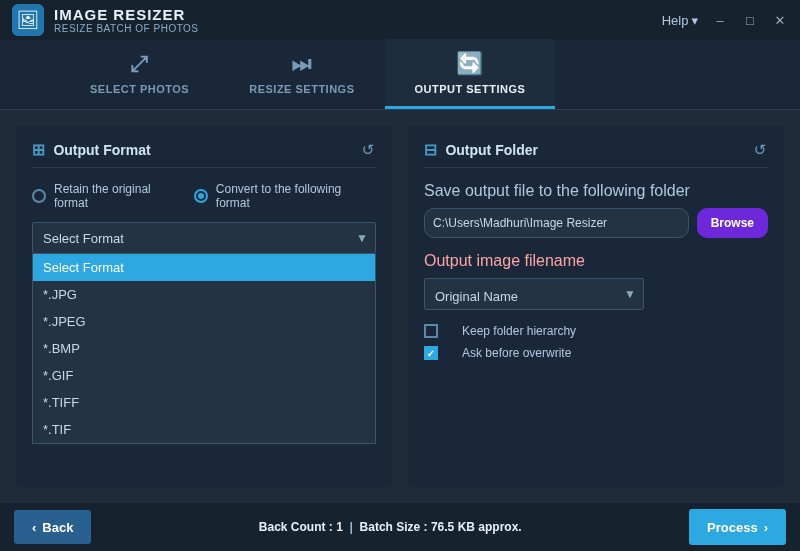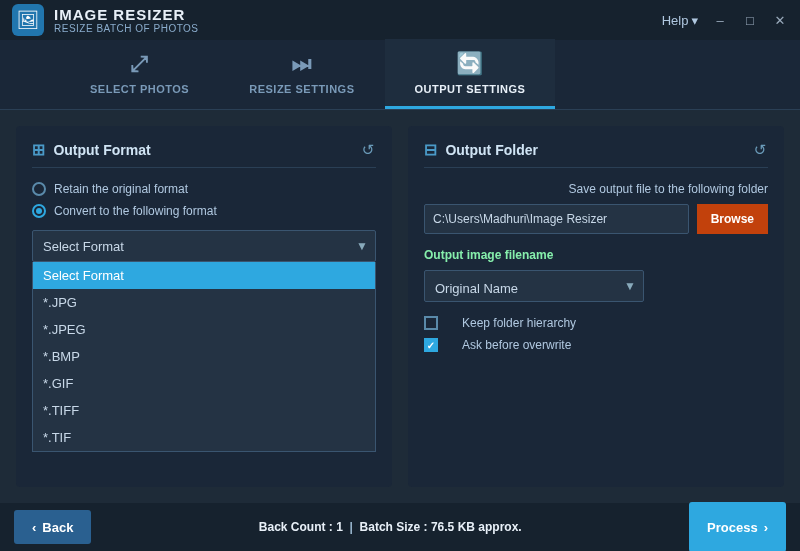--- a/index.html
+++ b/index.html
@@ -152,21 +152,21 @@
       color: #6a9ab8;
       font-size: 15px;
       display: flex;
       align-items: center;
       justify-content: center;
     }
 
     
     .radio-group {
       display: flex;
-      flex-direction: column;
+      flex-direction: row;
       gap: 8px;
       margin-bottom: 12px;
     }
     .radio-option {
       display: flex;
       align-items: center;
       gap: 8px;
       font-size: 12px;
       color: #b0c8e0;
       cursor: pointer;
@@ -235,56 +235,54 @@
       cursor: pointer;
       color: #c8d8e8;
     }
     .dropdown-item.selected {
       background: #2ea8e0;
       color: #fff;
     }
 
     
     .folder-label {
-      font-size: 12px;
+      font-size: 16px;
       color: #b0c8e0;
       margin-bottom: 8px;
-      text-align: right;
     }
     .folder-input-row {
       display: flex;
       gap: 8px;
       margin-bottom: 14px;
     }
     .folder-input {
       flex: 1;
       background: #243344;
       border: 1px solid #3a5570;
       color: #c8d8e8;
       font-size: 12px;
       padding: 5px 8px;
       height: 30px;
-      border-radius: 2px;
+      border-radius: 10px;
     }
     .browse-btn {
-      background: #c2410c;
+      background: #6d28d9;
       color: #fff;
       border: none;
       padding: 8px 14px;
       font-size: 12px;
       font-weight: 600;
       cursor: pointer;
-      border-radius: 0;
+      border-radius: 10px;
       height: 30px;
     }
     .filename-label {
-      font-size: 12px;
-      color: #86efac;
+      font-size: 16px;
+      color: #fca5a5;
       margin-bottom: 8px;
-      font-weight: bold;
     }
 
     
     .checkbox-group {
       margin-top: 14px;
       display: flex;
       flex-direction: column;
       gap: 8px;
     }
     .checkbox-option {
@@ -349,21 +347,21 @@
       font-weight: 600;
     }
     .footer-info span {
       color: #e8f0f8;
     }
     .process-btn {
       background: #2ea8e0;
       color: #fff;
       border: none;
       padding: 12px 18px;
-      height: 50px;
+      height: 36px;
       font-size: 13px;
       font-weight: 600;
       cursor: pointer;
       border-radius: 3px;
       display: flex;
       align-items: center;
       gap: 6px;
     }
   </style>
 </head>

